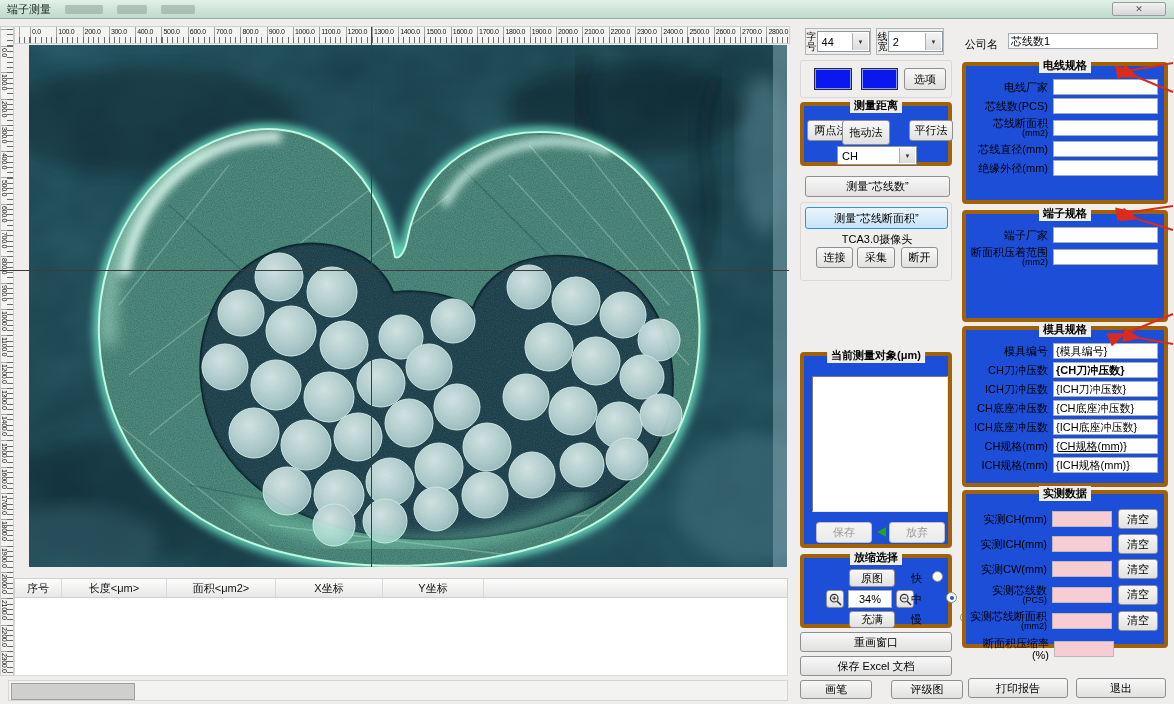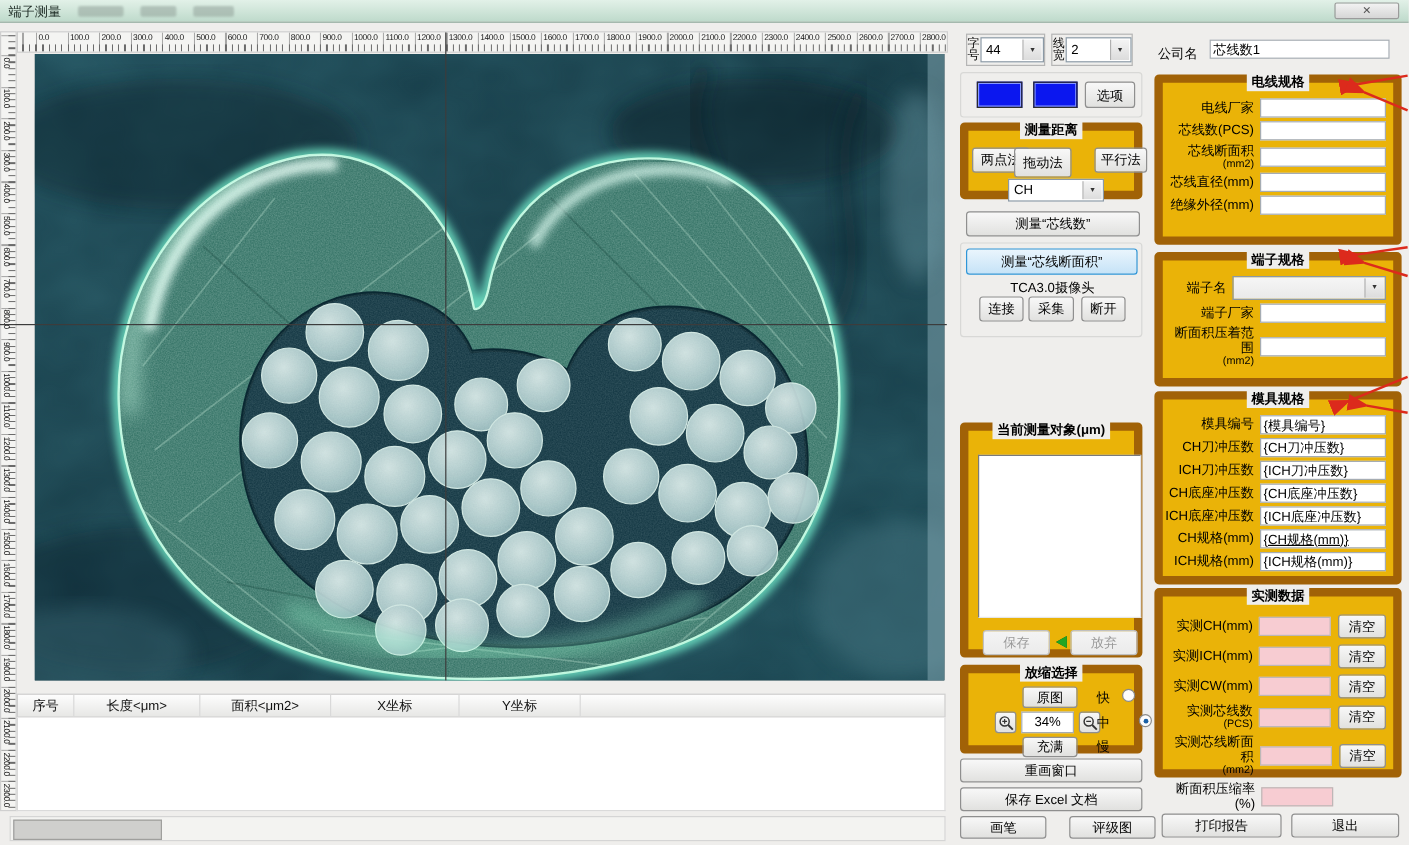--- a/index.html
+++ b/index.html
@@ -34,21 +34,21 @@
          border:1px solid #cfcfcf}
   .th{border-right:1px solid #d9d9d9;display:flex;align-items:center;justify-content:center;font-size:11px;color:#111}
   .tbody{left:14px;top:598px;width:774px;height:78px;background:#fff;border:1px solid #dadada;border-top:none}
   .hscroll{left:8px;top:680px;width:780px;height:21px;background:#f3f3f1;border:1px solid #d5d5d5}
   .hthumb{position:absolute;left:2px;top:2px;width:122px;height:15px;background:#cfcfcd;border:1px solid #9f9f9d}
   
   .btn{display:flex;align-items:center;justify-content:center;background:linear-gradient(#f8f8f8,#e1e1df);
        border:1px solid #8f8f8f;border-radius:3px;font-size:11px;cursor:default;white-space:nowrap}
   .btn.blue{background:linear-gradient(#eaf5fd,#c6e3f7);border-color:#2f96d8}
   .btn.dis{color:#9a9a9a;border-color:#c0c0c0;background:linear-gradient(#f4f4f4,#ebebeb)}
-  .group{border:7px solid #a16207;border-radius:4px;background:#eab308}
+  .group{border:4px solid #a16207;border-radius:4px;background:#1d4ed8}
   .gt{position:absolute;top:-8px;left:50%;transform:translateX(-50%);background:#efeeec;padding:0 4px;
       font-weight:bold;white-space:nowrap;font-size:11px}
   .combo{position:relative;background:#fff;border:1px solid #8b99a5;display:flex;align-items:center;
          padding:0 17px 0 4px;font-size:11px}
   .combo.gray{background:linear-gradient(#f6f6f6,#e9e9e9)}
   .combo .arr{position:absolute;right:1px;top:1px;bottom:1px;width:15px;background:linear-gradient(#f4f4f4,#dcdcdc);
          border-left:1px solid #b0b0b0;display:flex;align-items:center;justify-content:center;font-size:6px;color:#333}
   .rinput{height:16px;border:1px solid #a5acb2;background:#fff;font-size:11px;padding:0 2px;box-sizing:border-box;
           font-family:"Liberation Sans","DejaVu Sans",sans-serif}
   .pink{background:#f7ccd2;border:1px solid #bdb7b7}
@@ -403,44 +403,38 @@
     </div>
   <div class="rrow">
       <span class="rlabel">绝缘外径(mm)</span>
     <input class="rinput" style="width: 105px;">
     </div>
 </div>
 
 <div class="abs group" style="left:962px;top:210px;width:206px;height:112px;padding-top:13px">
   <span class="gt">端子规格</span>
   <div class="rrow">
-      <span class="rlabel">端子名</span>
-    <div class="combo gray" style="width:105px;height:18px">
-      <span class="arr">▼</span>
-      </div>
-    </div>
-  <div class="rrow">
       <span class="rlabel">端子厂家</span>
     <input class="rinput" style="width: 105px;">
     </div>
   <div class="rrow">
       <span class="rlabel"><span>断面积压着范围</span><span class="sub">(mm2)</span></span>
     <input class="rinput" style="width: 105px;">
     </div>
 </div>
 
 <div class="abs group" style="left:962px;top:326px;width:206px;height:161px;padding-top:13px">
   <span class="gt">模具规格</span>
   <div class="rrow">
       <span class="rlabel">模具编号</span>
     <input class="rinput" style="width: 105px;" value="{模具编号}">
     </div>
   <div class="rrow">
       <span class="rlabel">CH刀冲压数</span>
-    <input class="rinput" style="width: 105px;" value="{CH刀冲压数}">
+    <input class="rinput" style="width: 105px; font-weight: bold;" value="{CH刀冲压数}">
     </div>
   <div class="rrow">
       <span class="rlabel">ICH刀冲压数</span>
     <input class="rinput" style="width: 105px;" value="{ICH刀冲压数}">
     </div>
   <div class="rrow">
       <span class="rlabel">CH底座冲压数</span>
     <input class="rinput" style="width: 105px;" value="{CH底座冲压数}">
     </div>
   <div class="rrow">

